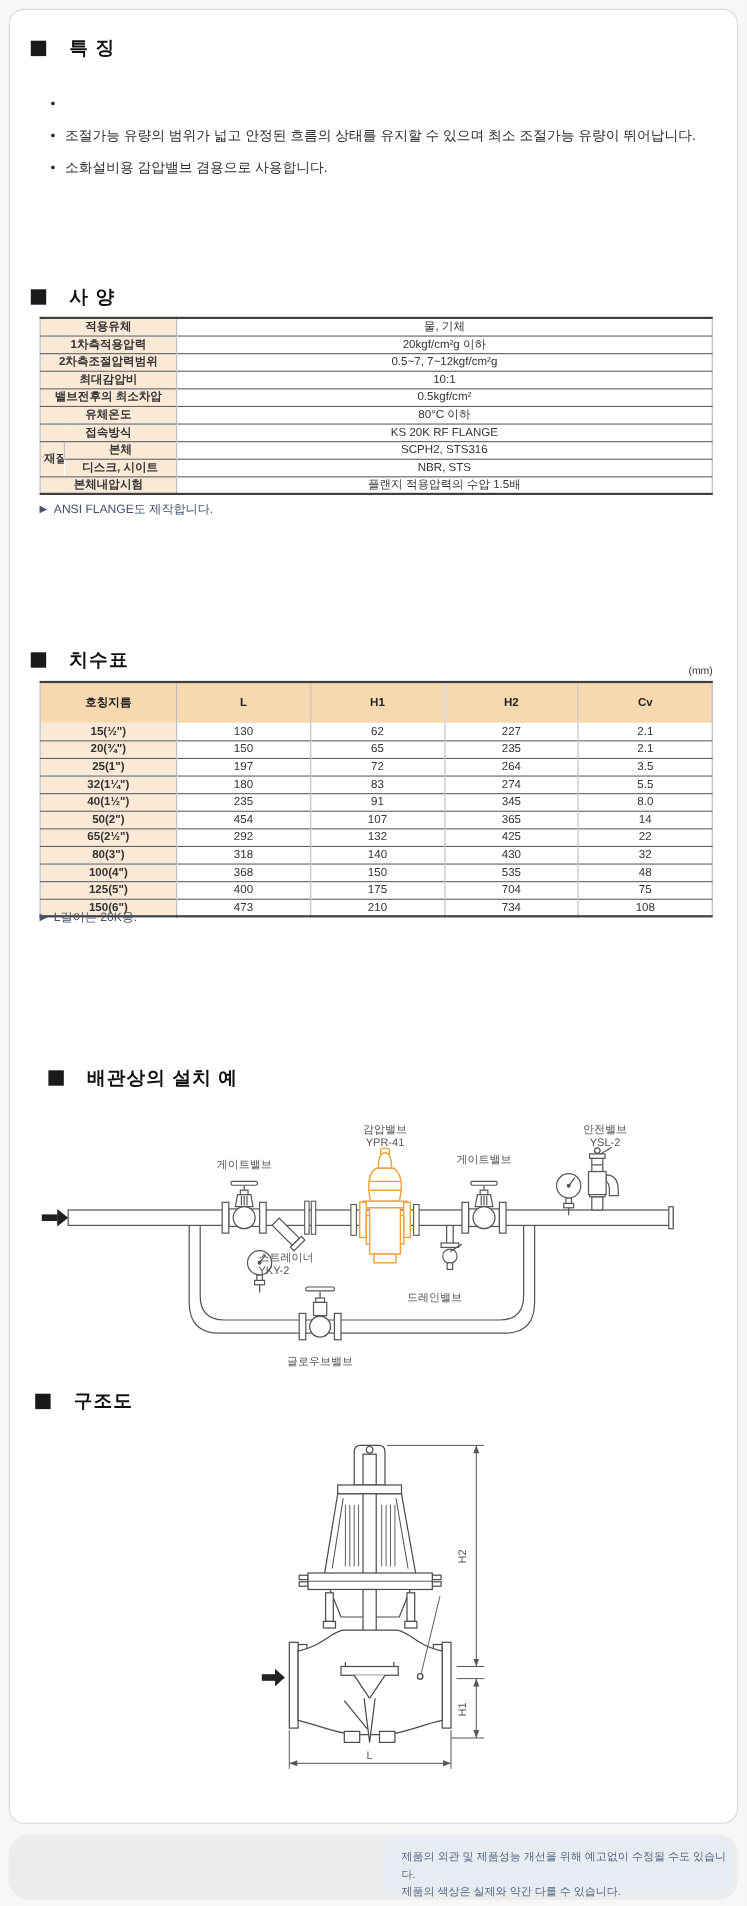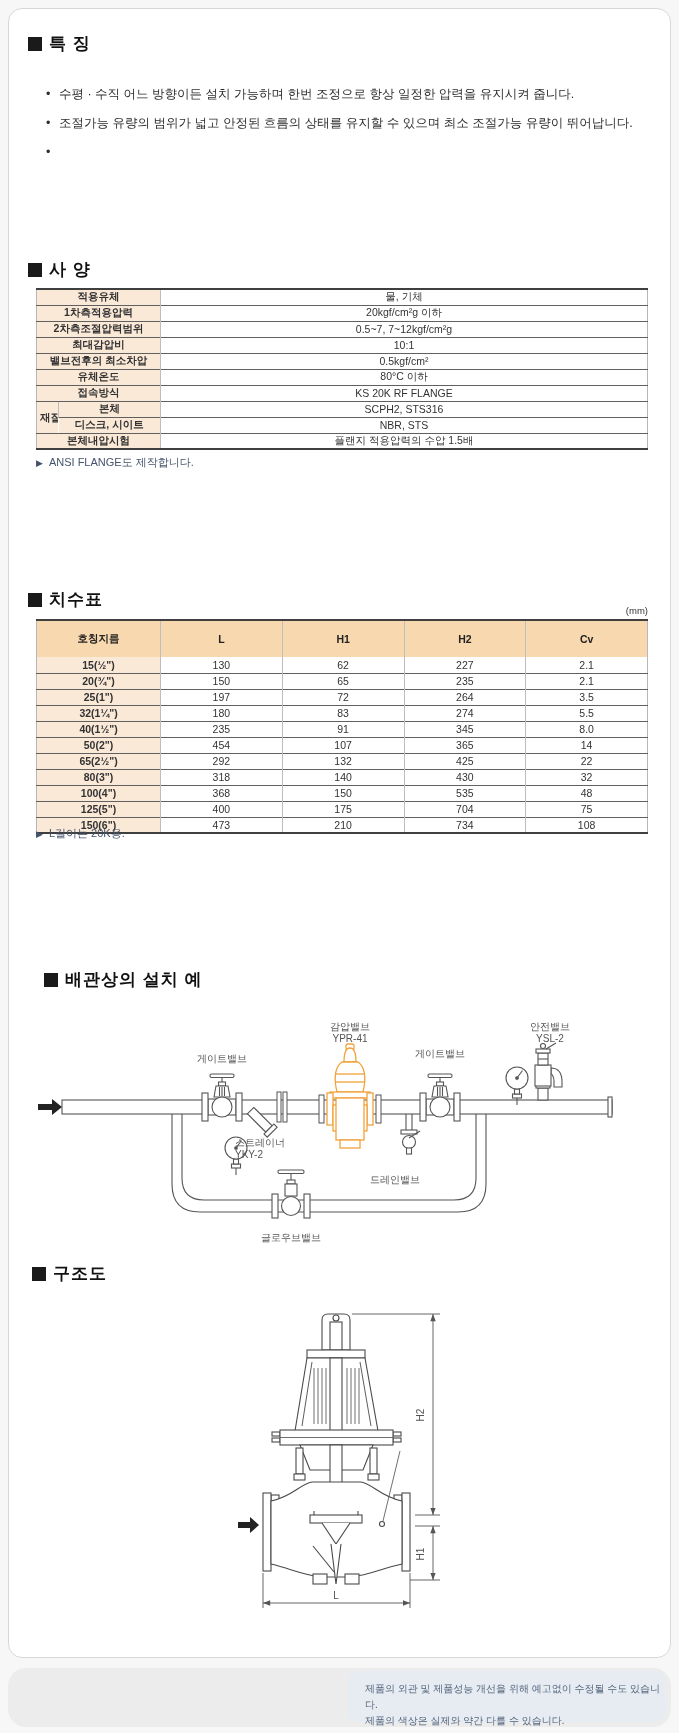--- a/index.html
+++ b/index.html
@@ -1,20 +1,20 @@
 <!DOCTYPE html>
 <html><head>
 <meta charset="utf-8">
 <style>
   * { margin:0; padding:0; box-sizing:border-box; }
   body { font-family:"Liberation Sans","DejaVu Sans",sans-serif; background:#f2f2f2; }
   .page { position:relative; width:679px; height:1733px; background:#f7f7f7; overflow:hidden; }
   .card { position:absolute; left:8px; top:8px; width:663px; height:1650px;
           background:#ffffff; border:1px solid #d8d8d8; border-radius:14px; }
-  .sec-title { position:absolute; display:flex; align-items:center; gap:7px;
+  .sec-title { position:absolute; display:flex; align-items:center; gap:21px;
                font-size:17px; font-weight:700; color:#111; letter-spacing:1px;text-align:center; }
   .sq { width:14px; height:14px; background:#1a1a1a; display:inline-block; }
   .features-list { position:absolute; left:46px; top:84px; width:600px;
                    font-size:12.5px; color:#2d2d2d; }
   .features-list .fi { display:flex; margin-bottom:8px; line-height:21px; }
   .features-list .bch { width:13px; flex:0 0 13px; color:#2d2d2d; }
   table { border-collapse:collapse; table-layout:fixed; }
   .dtable { position:absolute; width:612px; border-top:2px solid #3f3f3f;
             border-bottom:2px solid #3f3f3f; border-left:1px solid #b7b7b7;
             border-right:1px solid #b7b7b7; }
@@ -45,28 +45,28 @@
 <div class="page">
   <div class="card"></div>
 
   <div class="sec-title" style="left:28px; top:32px;">
     <span class="sq"></span>
     <span>특 징</span>
   </div>
   <div class="features-list">
     <div class="fi">
       <span class="bch">•</span>
-      <span>수평 · 수직 어느 방향이든 설치 가능하며 한번 조정으로 항상 일정한 압력을 유지시켜 줍니다.</span>
     </div>
     <div class="fi">
       <span class="bch">•</span>
       <span>조절가능 유량의 범위가 넓고 안정된 흐름의 상태를 유지할 수 있으며 최소 조절가능 유량이 뛰어납니다.</span>
     </div>
     <div class="fi">
       <span class="bch">•</span>
+      <span>소화설비용 감압밸브 겸용으로 사용합니다.</span>
     </div>
   </div>
 
   <div class="sec-title" style="left:28px; top:258px;">
     <span class="sq"></span>
     <span>사 양</span>
   </div>
   <table class="dtable" style="left:36px; top:288px;">
     <colgroup>
         <col style="width:22px">

